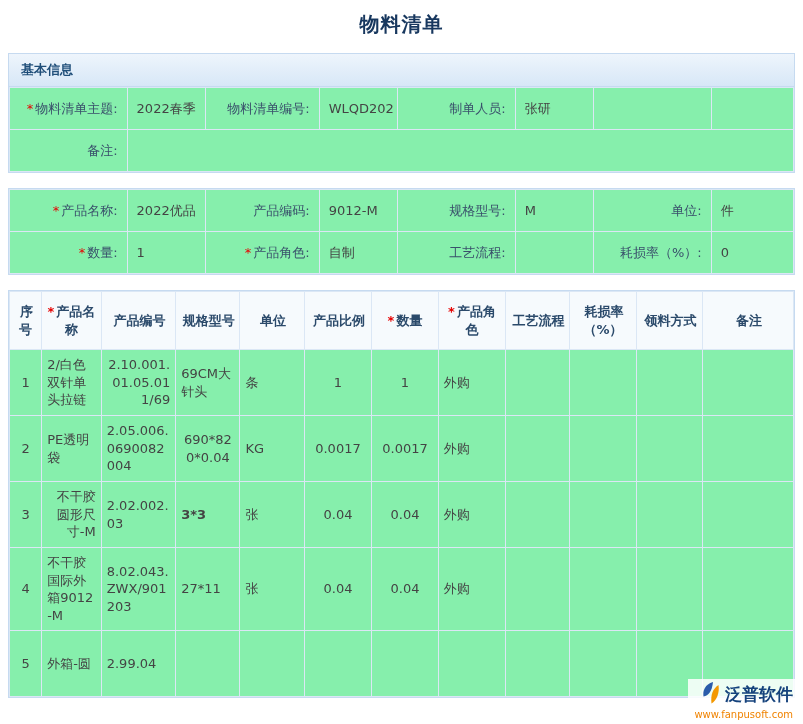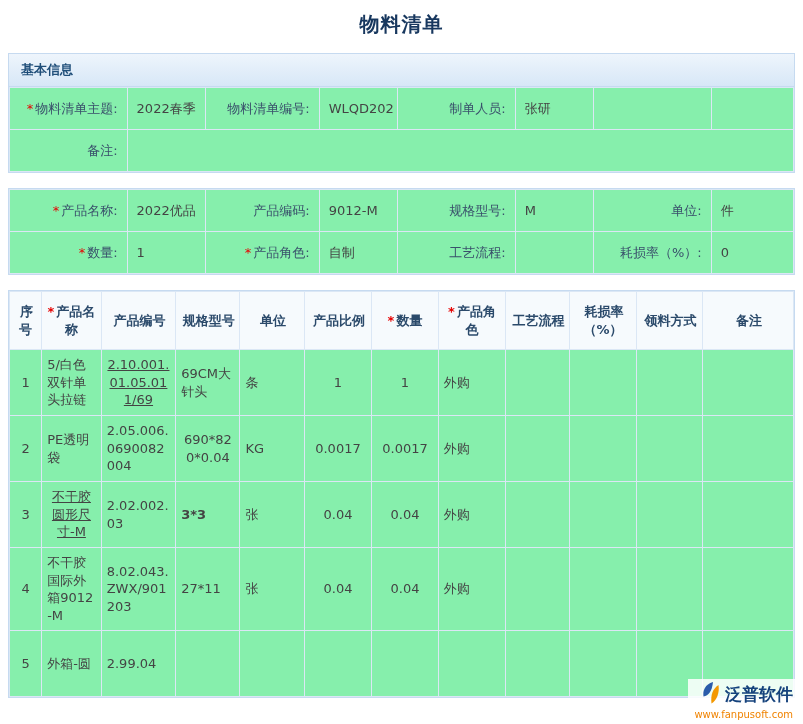--- a/index.html
+++ b/index.html
@@ -156,22 +156,22 @@
         <th><span class="star">*</span><span>产品角色</span></th>
         <th><span class="star"></span><span>工艺流程</span></th>
         <th><span class="star"></span><span>耗损率（%）</span></th>
         <th><span class="star"></span><span>领料方式</span></th>
         <th><span class="star"></span><span>备注</span></th>
       </tr>
     </thead>
     <tbody>
         <tr>
           <td style="text-align: center;">1</td>
-          <td style="text-align: left;">5/白色双针单头拉链</td>
-          <td style="text-align: center; text-decoration: underline;">2.10.001.01.05.011/69</td>
+          <td style="text-align: left;">2/白色双针单头拉链</td>
+          <td style="text-align: right;">2.10.001.01.05.011/69</td>
           <td style="text-align: left;">69CM大针头</td>
           <td style="text-align: left;">条</td>
           <td style="text-align: center;">1</td>
           <td style="text-align: center;">1</td>
           <td style="text-align: left;">外购</td>
           <td style="text-align: left;"></td>
           <td style="text-align: left;"></td>
           <td style="text-align: left;"></td>
           <td style="text-align: left;"></td>
         </tr>
@@ -184,21 +184,21 @@
           <td style="text-align: center;">0.0017</td>
           <td style="text-align: center;">0.0017</td>
           <td style="text-align: left;">外购</td>
           <td style="text-align: left;"></td>
           <td style="text-align: left;"></td>
           <td style="text-align: left;"></td>
           <td style="text-align: left;"></td>
         </tr>
         <tr>
           <td style="text-align: center;">3</td>
-          <td style="text-align: center; text-decoration: underline;">不干胶圆形尺寸-M</td>
+          <td style="text-align: right;">不干胶圆形尺寸-M</td>
           <td style="text-align: left;">2.02.002.03</td>
           <td style="text-align: left; font-weight: bold;">3*3</td>
           <td style="text-align: left;">张</td>
           <td style="text-align: center;">0.04</td>
           <td style="text-align: center;">0.04</td>
           <td style="text-align: left;">外购</td>
           <td style="text-align: left;"></td>
           <td style="text-align: left;"></td>
           <td style="text-align: left;"></td>
           <td style="text-align: left;"></td>

